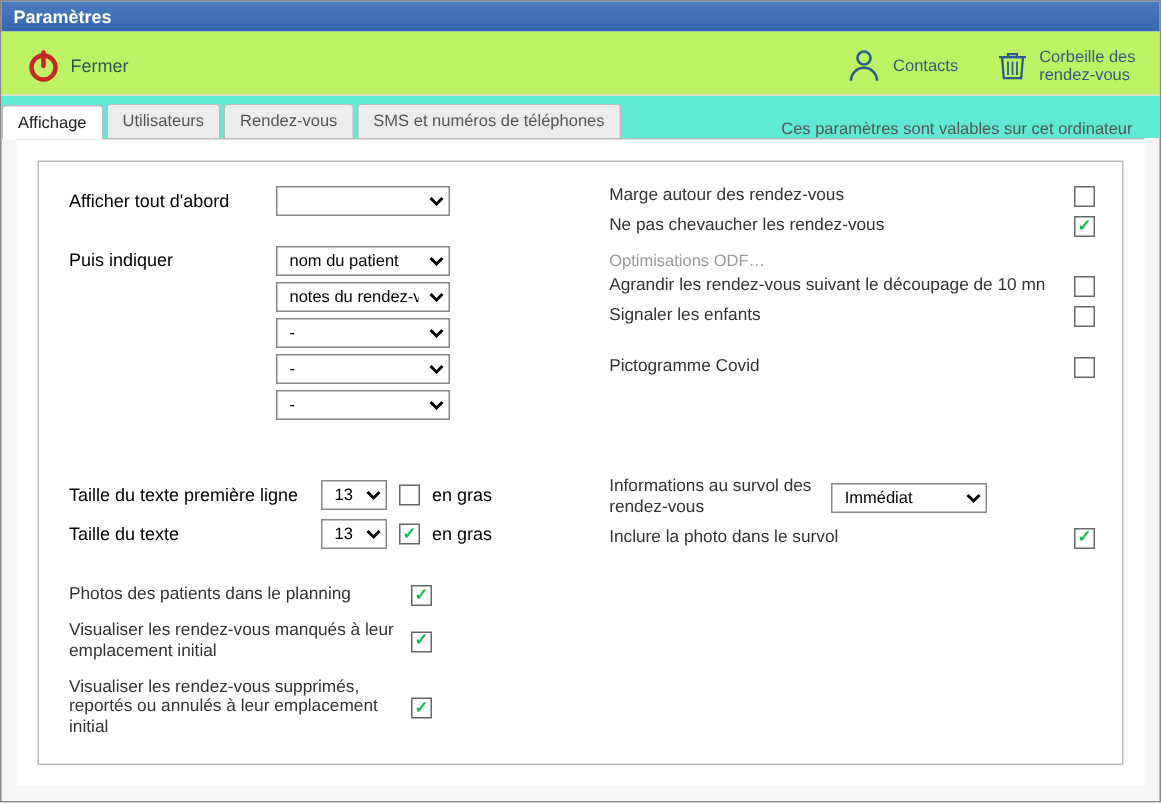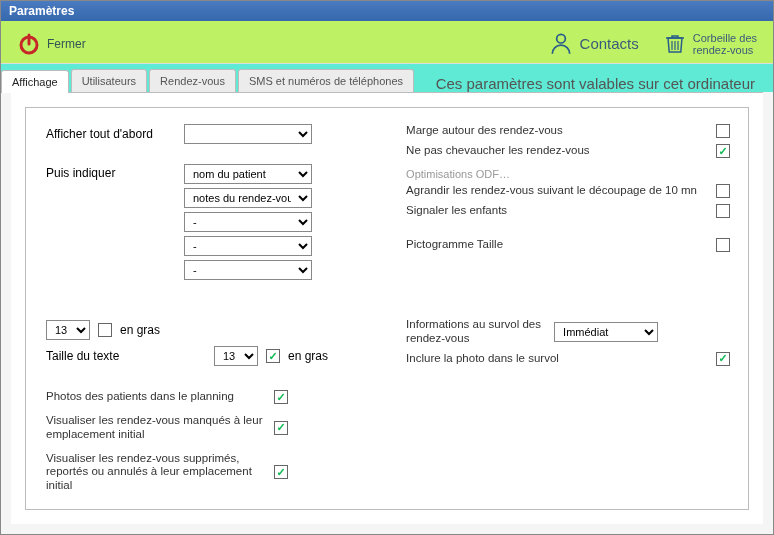--- a/index.html
+++ b/index.html
@@ -47,21 +47,21 @@
     gap: 12px;
   }
   .tb-btn {
     display: flex;
     align-items: center;
     gap: 6px;
     padding: 2px 6px;
     cursor: pointer;
     color: #355;
   }
-  .tb-btn .lbl { color:#3a5a7a; font-size:15px; line-height:1.1; }
+  .tb-btn .lbl { color:#3a5a7a; font-size:11px; line-height:1.1; }
   .tb-btn .lbl2 { color:#3a5a7a; font-size:11px; line-height:1.1; }
   .tabstrip {
     display: flex;
     align-items: flex-end;
     padding: 0 0;
     height: 28px;
     background: #5eead4;
   }
   .tab {
     padding: 5px 10px 5px 10px;
@@ -77,21 +77,21 @@
   .tab.active {
     background: #fff;
     color: #222;
     position: relative;
     top: 1px;
   }
   .tab-note {
     margin-left: auto;
     padding: 5px 18px 0 0;
     color: #555;
-    font-size: 15px;
+    font-size: 11px;
   }
   .content {
     flex:1;
     background:#fff;
     border-top:1px solid #bcbcbc;
     margin: 0 10px 10px 10px;
     padding: 14px;
   }
   .panel {
     border:1px solid #bcbcbc;
@@ -131,21 +131,21 @@
     display:flex;
     align-items:center;
     gap:8px;
     margin-bottom:6px;
   }
   .label { color:#000000; font-size:12px; }
   .select {
     border:1px solid #888;
     background:#fff;
     height:20px;
-    width:128px;
+    width:116px;
     font-size:11px;
     padding:1px 4px;
   }
   .select.sm { width:44px; }
   .stack-selects .select { margin-bottom:4px; display:block; }
   .cb {
     width:14px; height:14px;
     border:1px solid #666;
     display:inline-flex;
     align-items:center;
@@ -236,20 +236,21 @@
               <select class="select"><option>nom du patient</option></select>
               <select class="select"><option>notes du rendez-vous</option></select>
               <select class="select"><option>-</option></select>
               <select class="select"><option>-</option></select>
               <select class="select"><option>-</option></select>
             </div>
           </div>
 
           <div class="section-left-block2">
             <div class="row">
+              <span class="label" style="width:160px">Taille du texte première ligne</span>
               <select class="select sm"><option>13</option></select>
               <span class="cb"></span>
               <span class="label">en gras</span>
             </div>
             <div class="row">
               <span class="label" style="width:160px">Taille du texte</span>
               <select class="select sm"><option>13</option></select>
               <span class="cb checked"></span>
               <span class="label">en gras</span>
             </div>
@@ -287,21 +288,21 @@
           <div class="row">
             <span class="rlabel">Agrandir les rendez-vous suivant le découpage de 10 mn</span>
             <span class="cb"></span>
           </div>
           <div class="row">
             <span class="rlabel">Signaler les enfants</span>
             <span class="cb"></span>
           </div>
           <div class="spacer-v"></div>
           <div class="row">
-            <span class="rlabel">Pictogramme Taille</span>
+            <span class="rlabel">Pictogramme Covid</span>
             <span class="cb"></span>
           </div>
 
           <div style="height:60px"></div>
 
           <div class="row">
             <span class="rlabel" style="max-width:140px">Informations au survol des rendez-vous</span>
             <select class="select" style="width:104px"><option>Immédiat</option></select>
           </div>
           <div class="row">

